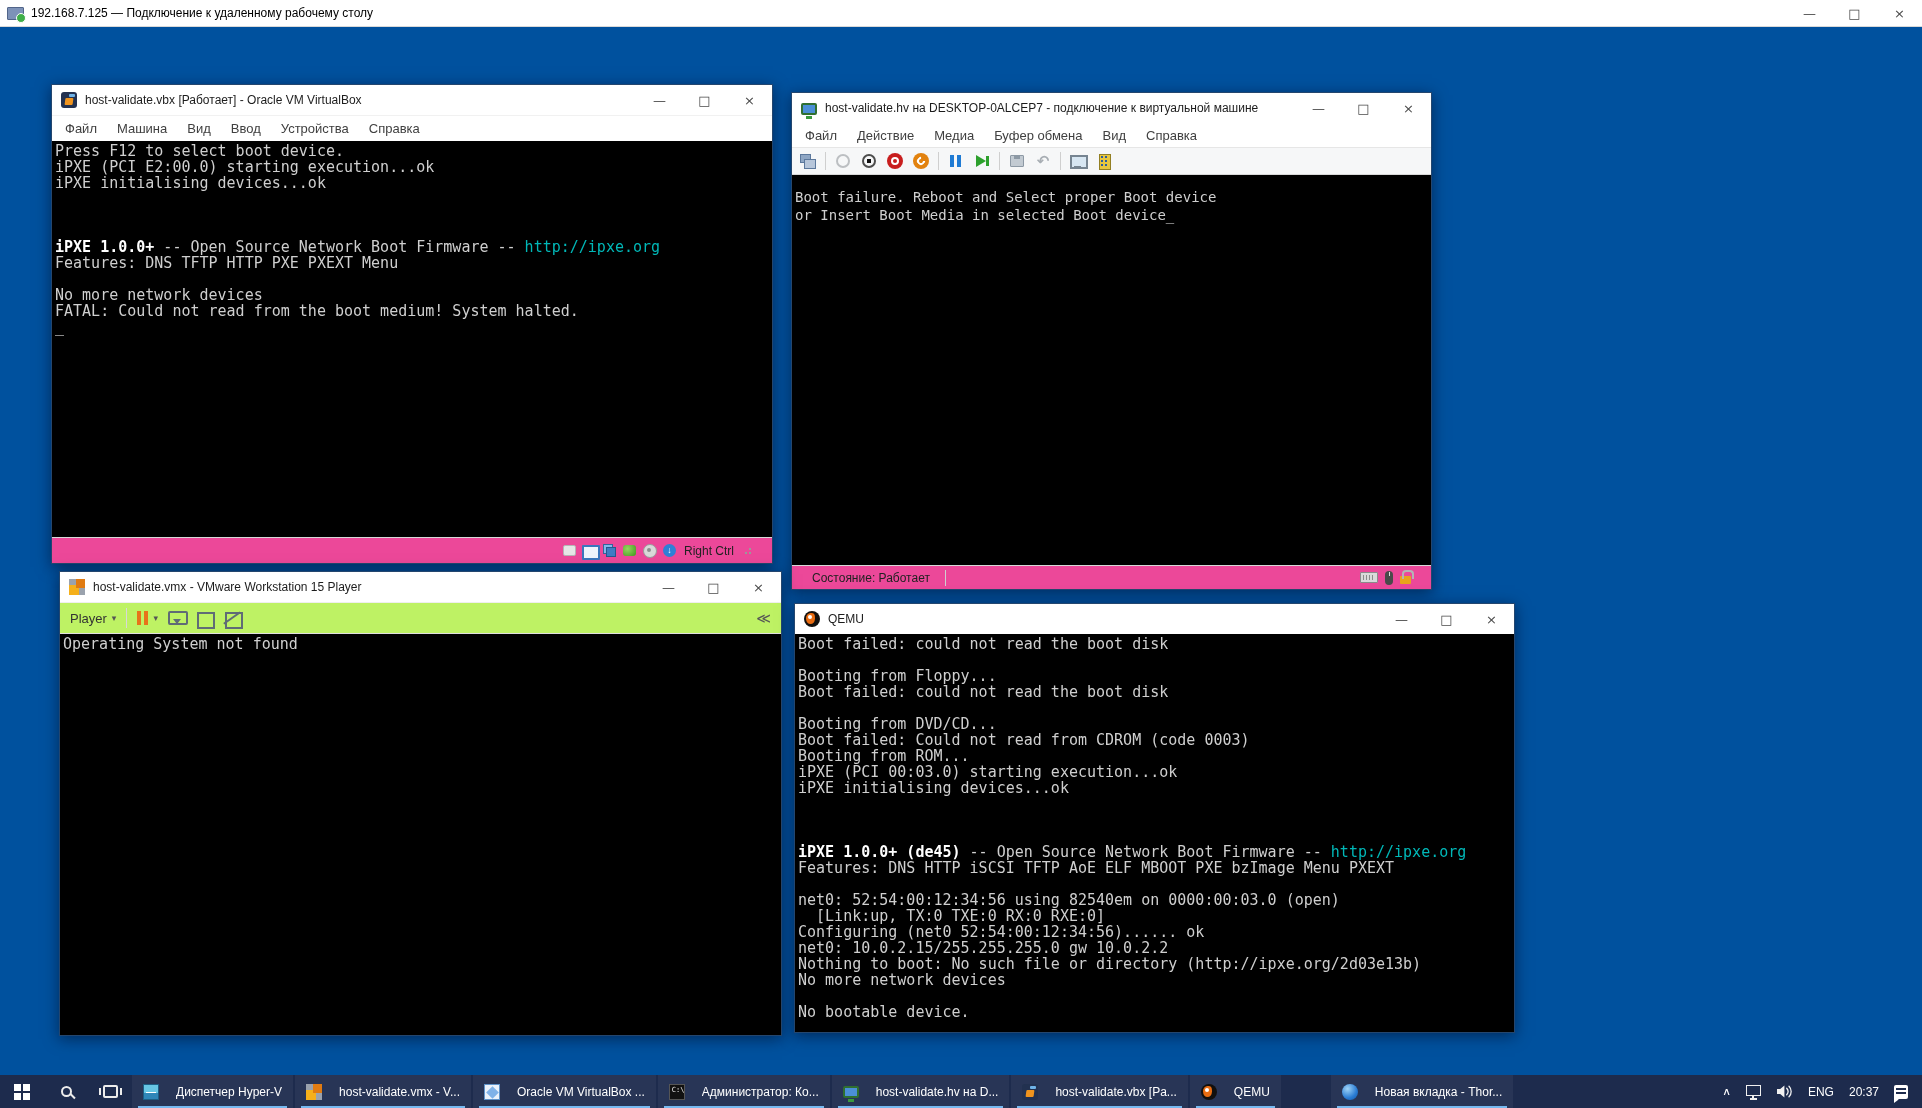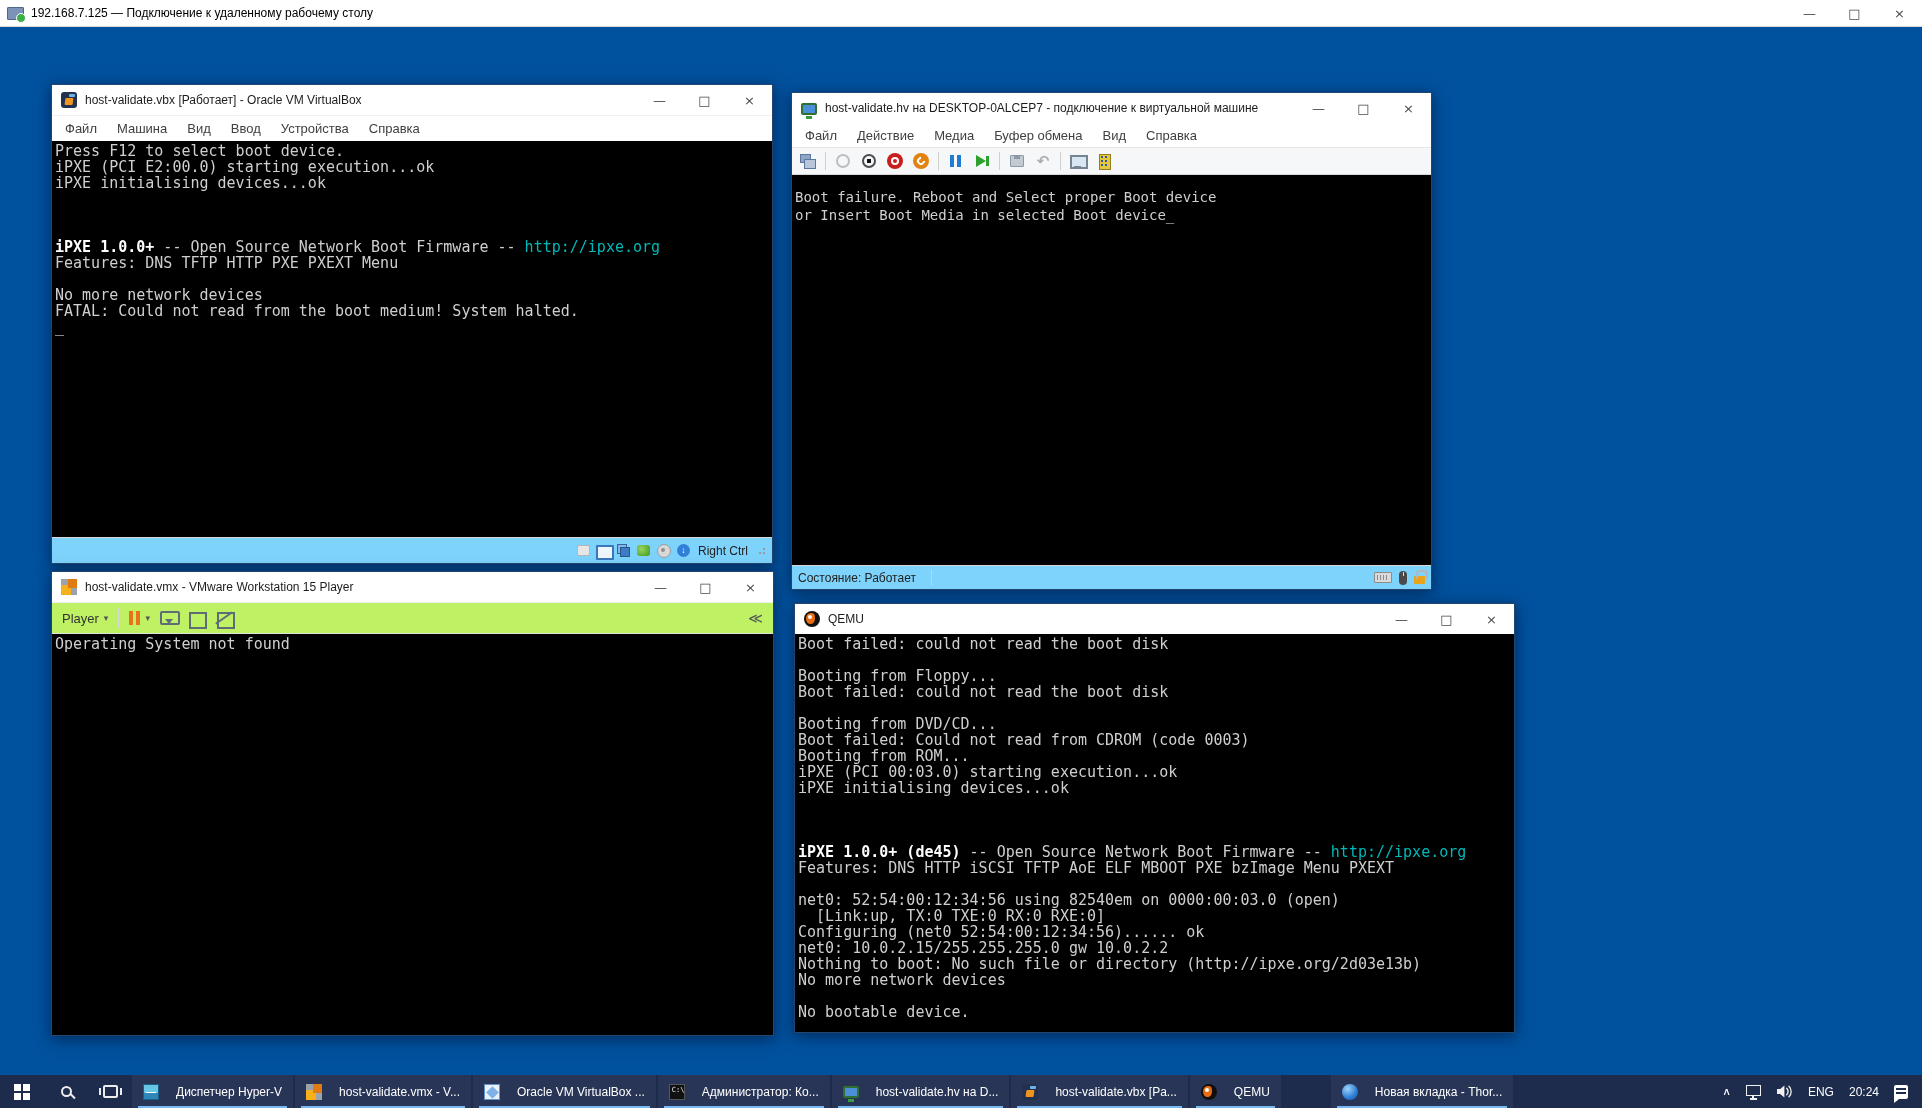--- a/index.html
+++ b/index.html
@@ -24,21 +24,21 @@
 
   
   .console{background:#000;overflow:hidden;flex:1 1 auto;padding:2px 2px 0 3px}
   .cline{font-family:"DejaVu Sans Mono",monospace;font-size:15px;line-height:16px;color:#cfcfcf;white-space:pre}
   .cline .b{color:#fff;font-weight:bold}
   .cline .c{color:#00b8b8}
   .console.hv{padding:13px 2px 0 3px}
   .console.hv .cline{font-size:14px;line-height:18px}
 
   
-  .statusbar{display:flex;align-items:center;gap:5px;background:#7dd3fc;border-top:1px solid #d8d8d8;padding:0 6px;font-size:12px;color:#222;flex:0 0 auto}
+  .statusbar{display:flex;align-items:center;gap:5px;background:#ec4899;border-top:1px solid #d8d8d8;padding:0 20px;font-size:12px;color:#222;flex:0 0 auto}
 
   
   #win-vbox{left:51px;top:84px;width:722px;height:480px}
   #vbox-menubar{height:26px;border-top:1px solid #f1f1f1}
   #vbox-status{height:26px;justify-content:flex-end}
   .ico-vbox{background:#223150;border-radius:3px}
   .ico-vbox::before{content:"";position:absolute;left:4px;top:6px;width:8px;height:7px;background:#f0941e;border-radius:1px;transform:skewX(-8deg)}
   .ico-vbox::after{content:"";position:absolute;right:2px;top:2px;width:6px;height:3px;background:#6fb3e8;border-radius:1px}
   .vb-ico{width:15px;height:13px;position:relative;flex:0 0 auto}
   .vb-storage::before{content:"";position:absolute;inset:1px;background:#e6e6e6;border:1px solid #b5b5b5;border-radius:2px}
@@ -86,21 +86,21 @@
   .hv-kbd{width:18px;height:11px;background:#dadada;border:1px solid #8b8b8b;border-radius:1px;position:relative}
   .hv-kbd::after{content:"";position:absolute;inset:2px;background:repeating-linear-gradient(90deg,#8b8b8b 0 1px,transparent 1px 3px)}
   .hv-mouseico{width:8px;height:14px;background:#4a4a4a;border-radius:4px;position:relative}
   .hv-mouseico::after{content:"";position:absolute;left:3.5px;top:1px;width:1px;height:4px;background:#ddd}
   .hv-lock{width:11px;height:8px;background:#e9a41c;border-radius:1px;position:relative;margin-top:5px}
   .hv-lock::before{content:"";position:absolute;left:1.5px;top:-6px;width:8px;height:7px;border:2px solid #b5b5b5;border-bottom:none;border-radius:4px 4px 0 0}
   .ico-hv{border:2px solid #2f6f31;background:#4b8fd6;border-radius:2px;height:12px;margin-top:1px}
   .ico-hv::after{content:"";position:absolute;left:3px;bottom:-6px;width:6px;height:3px;background:#3a9a3e}
 
   
-  #win-vmw{left:51px;top:571px;width:723px;height:465px}
+  #win-vmw{left:59px;top:571px;width:723px;height:465px}
   #vmw-toolbar{height:32px;background:#bef264;border-top:1px solid #efefef;border-bottom:1px solid #e0e0e0;display:flex;align-items:center;padding:0 10px;gap:10px;font-size:13px;color:#333;flex:0 0 auto}
   .vmw-dd{font-size:9px;color:#555}
   .vmw-vsep{width:1px;height:20px;background:#d8d8d8}
   .vmw-pauseico{width:12px;height:16px;position:relative}
   .vmw-pauseico::before{content:"";position:absolute;left:0;top:1px;width:4px;height:14px;background:#e8731a}
   .vmw-pauseico::after{content:"";position:absolute;left:7px;top:1px;width:4px;height:14px;background:#e8731a}
   .vmw-ico{width:18px;height:15px;position:relative}
   .vmw-cad::before{content:"";position:absolute;left:0;top:0;width:16px;height:10px;border:2px solid #5f6b76;border-radius:2px}
   .vmw-cad::after{content:"";position:absolute;left:5px;bottom:-2px;border:4px solid transparent;border-top:5px solid #5f6b76}
   .vmw-full::before{content:"";position:absolute;left:1px;top:1px;width:14px;height:13px;border:2px solid #5f6b76}
@@ -372,16 +372,16 @@
   <div class="tray">
     <span class="chev">∧</span>
     <span class="net-ico"></span>
     <span style="display:inline-flex">
       <svg width="17" height="15" viewBox="0 0 17 15">
           <path d="M1 5h3.2L8.4 1.6v11.8L4.2 10H1z" fill="#f0f0f0"></path>
           <path d="M10.7 4.3c1.6 1.8 1.6 4.6 0 6.4M13 2.2c2.9 3 2.9 7.6 0 10.6" stroke="#f0f0f0" fill="none" stroke-width="1.3" stroke-linecap="round"></path>
         </svg>
     </span>
     <span class="tray-text">ENG</span>
-    <span class="tray-text">20:24</span>
+    <span class="tray-text">20:37</span>
     <span class="ac-ico"></span>
   </div>
 </div>
 
 </body></html>

